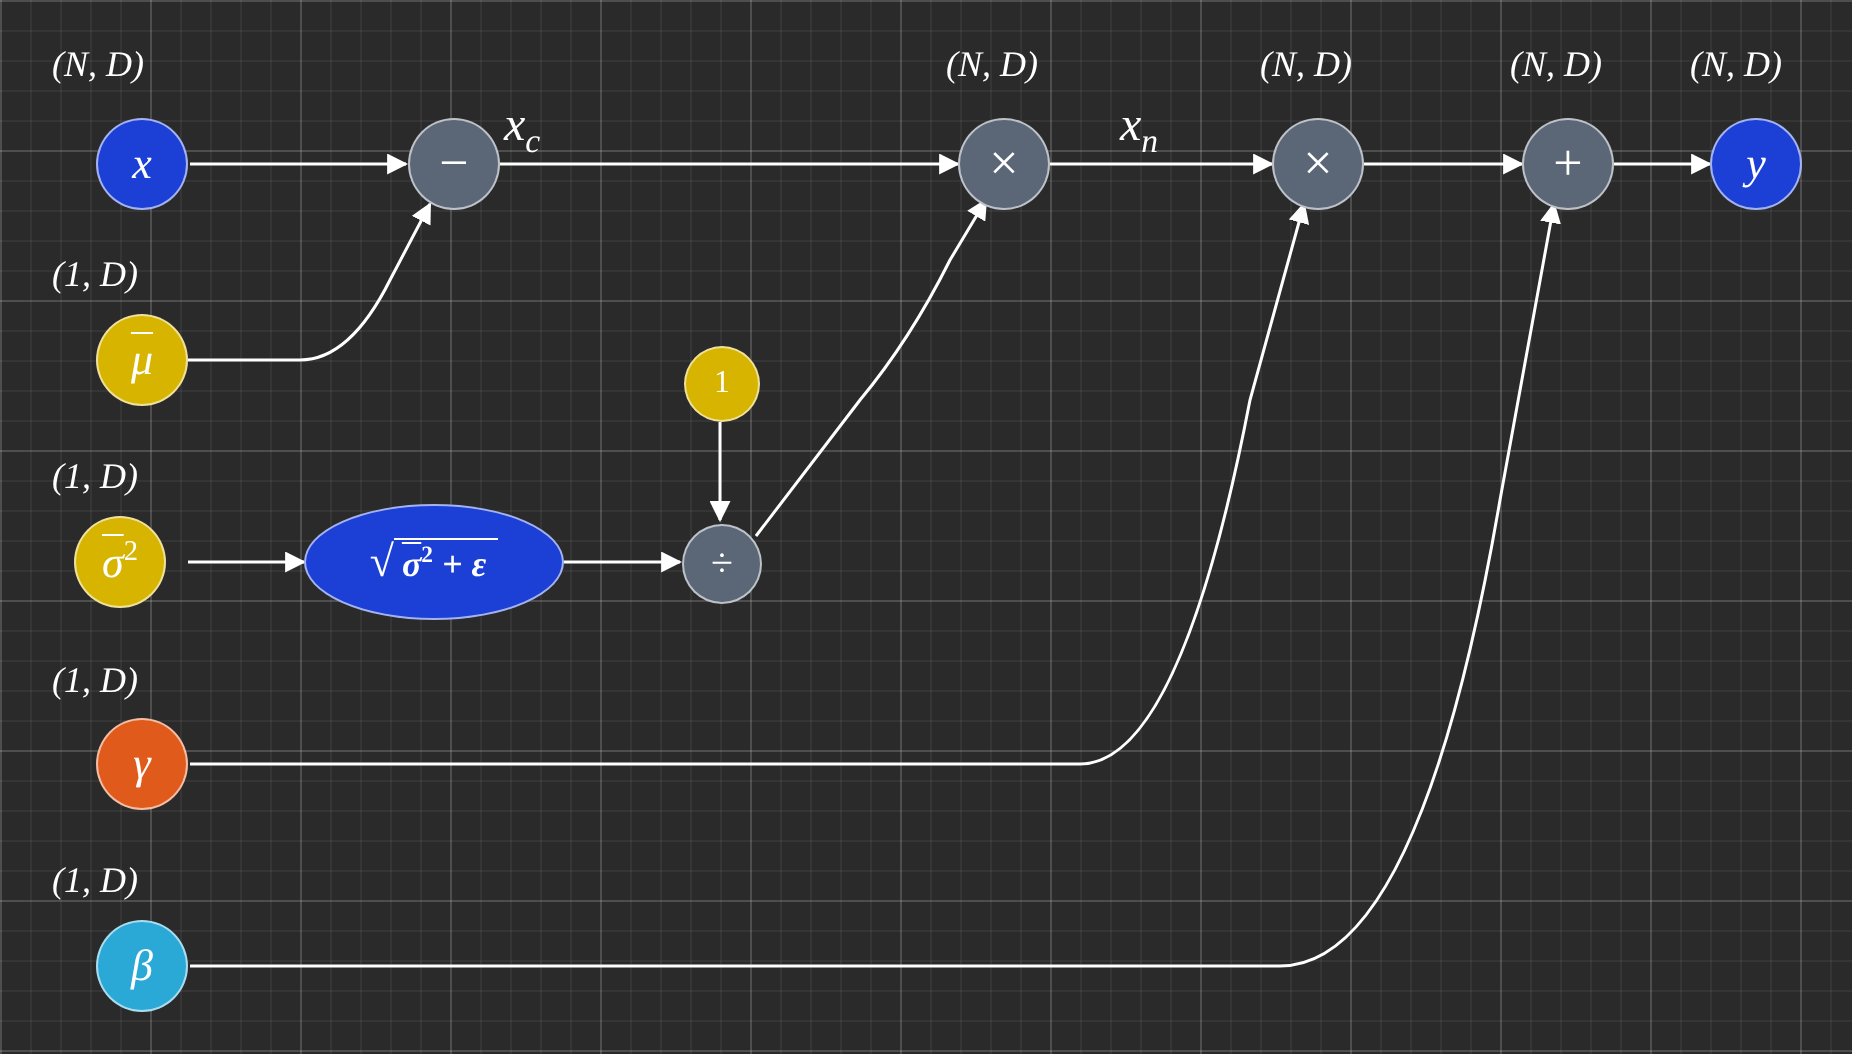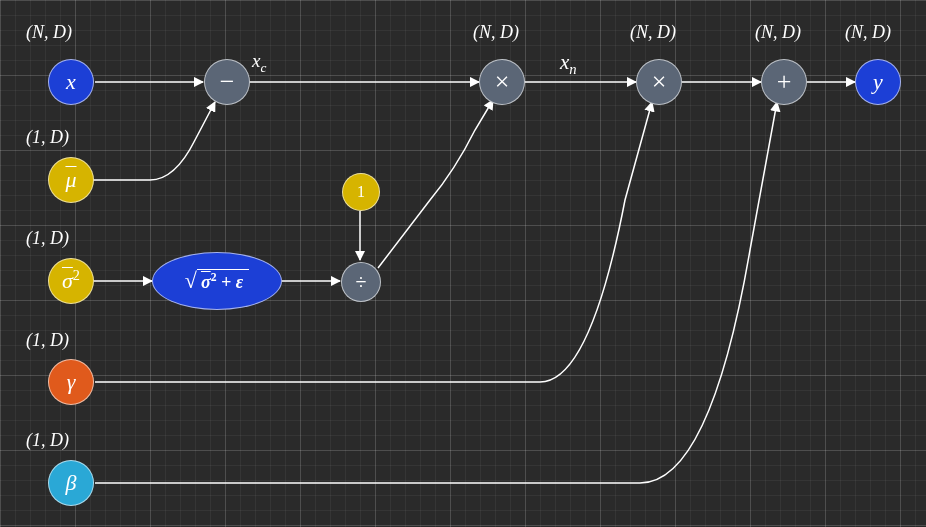--- a/index.html
+++ b/index.html
@@ -115,24 +115,24 @@
 <div class="label" style="left:473px; top:22px;">(N, D)</div>
 <div class="label" style="left:630px; top:22px;">(N, D)</div>
 <div class="label" style="left:755px; top:22px;">(N, D)</div>
 <div class="label" style="left:845px; top:22px;">(N, D)</div>
 
 <div class="label" style="left:26px; top:127px;">(1, D)</div>
 <div class="label" style="left:26px; top:228px;">(1, D)</div>
 <div class="label" style="left:26px; top:330px;">(1, D)</div>
 <div class="label" style="left:26px; top:430px;">(1, D)</div>
 
-<div class="label" style="left:252px; top:50px; font-size:19px;">
+<div class="label" style="left:252px; top:50px; font-size:24px;">
   <span>x</span><sub style="font-size:0.7em;">c</sub>
 </div>
-<div class="label" style="left:560px; top:50px; font-size:21px;">
+<div class="label" style="left:560px; top:50px; font-size:24px;">
   <span>x</span><sub style="font-size:0.7em;">n</sub>
 </div>
 
 <div class="node circle blue" style="left:48px;  top:59px;  width:46px; height:46px;">
     <span class="sym">x</span>
   </div>
 <div class="node circle grey" style="left:204px; top:59px;  width:46px; height:46px;">
     <span class="op">−</span>
   </div>
 <div class="node circle grey" style="left:479px; top:59px;  width:46px; height:46px;">
@@ -144,21 +144,21 @@
 <div class="node circle grey" style="left:761px; top:59px;  width:46px; height:46px;">
     <span class="op">+</span>
   </div>
 <div class="node circle blue" style="left:855px; top:59px;  width:46px; height:46px;">
     <span class="sym">y</span>
   </div>
 
 <div class="node circle yellow" style="left:48px;  top:157px; width:46px; height:46px;">
     <span class="sym overbar">μ</span>
   </div>
-<div class="node circle yellow" style="left:48px;  top:258px; width:46px; height:46px;">
+<div class="node circle yellow" style="left:37px;  top:258px; width:46px; height:46px;">
     <span class="sym"><span class="overbar">σ</span><sup>2</sup></span>
   </div>
 <div class="node circle orange" style="left:48px;  top:359px; width:46px; height:46px;">
     <span class="sym">γ</span>
   </div>
 <div class="node circle cyan" style="left:48px;  top:460px; width:46px; height:46px;">
     <span class="sym">β</span>
   </div>
 
 <div class="node circle yellow" style="left:342px; top:173px; width:38px; height:38px;">

